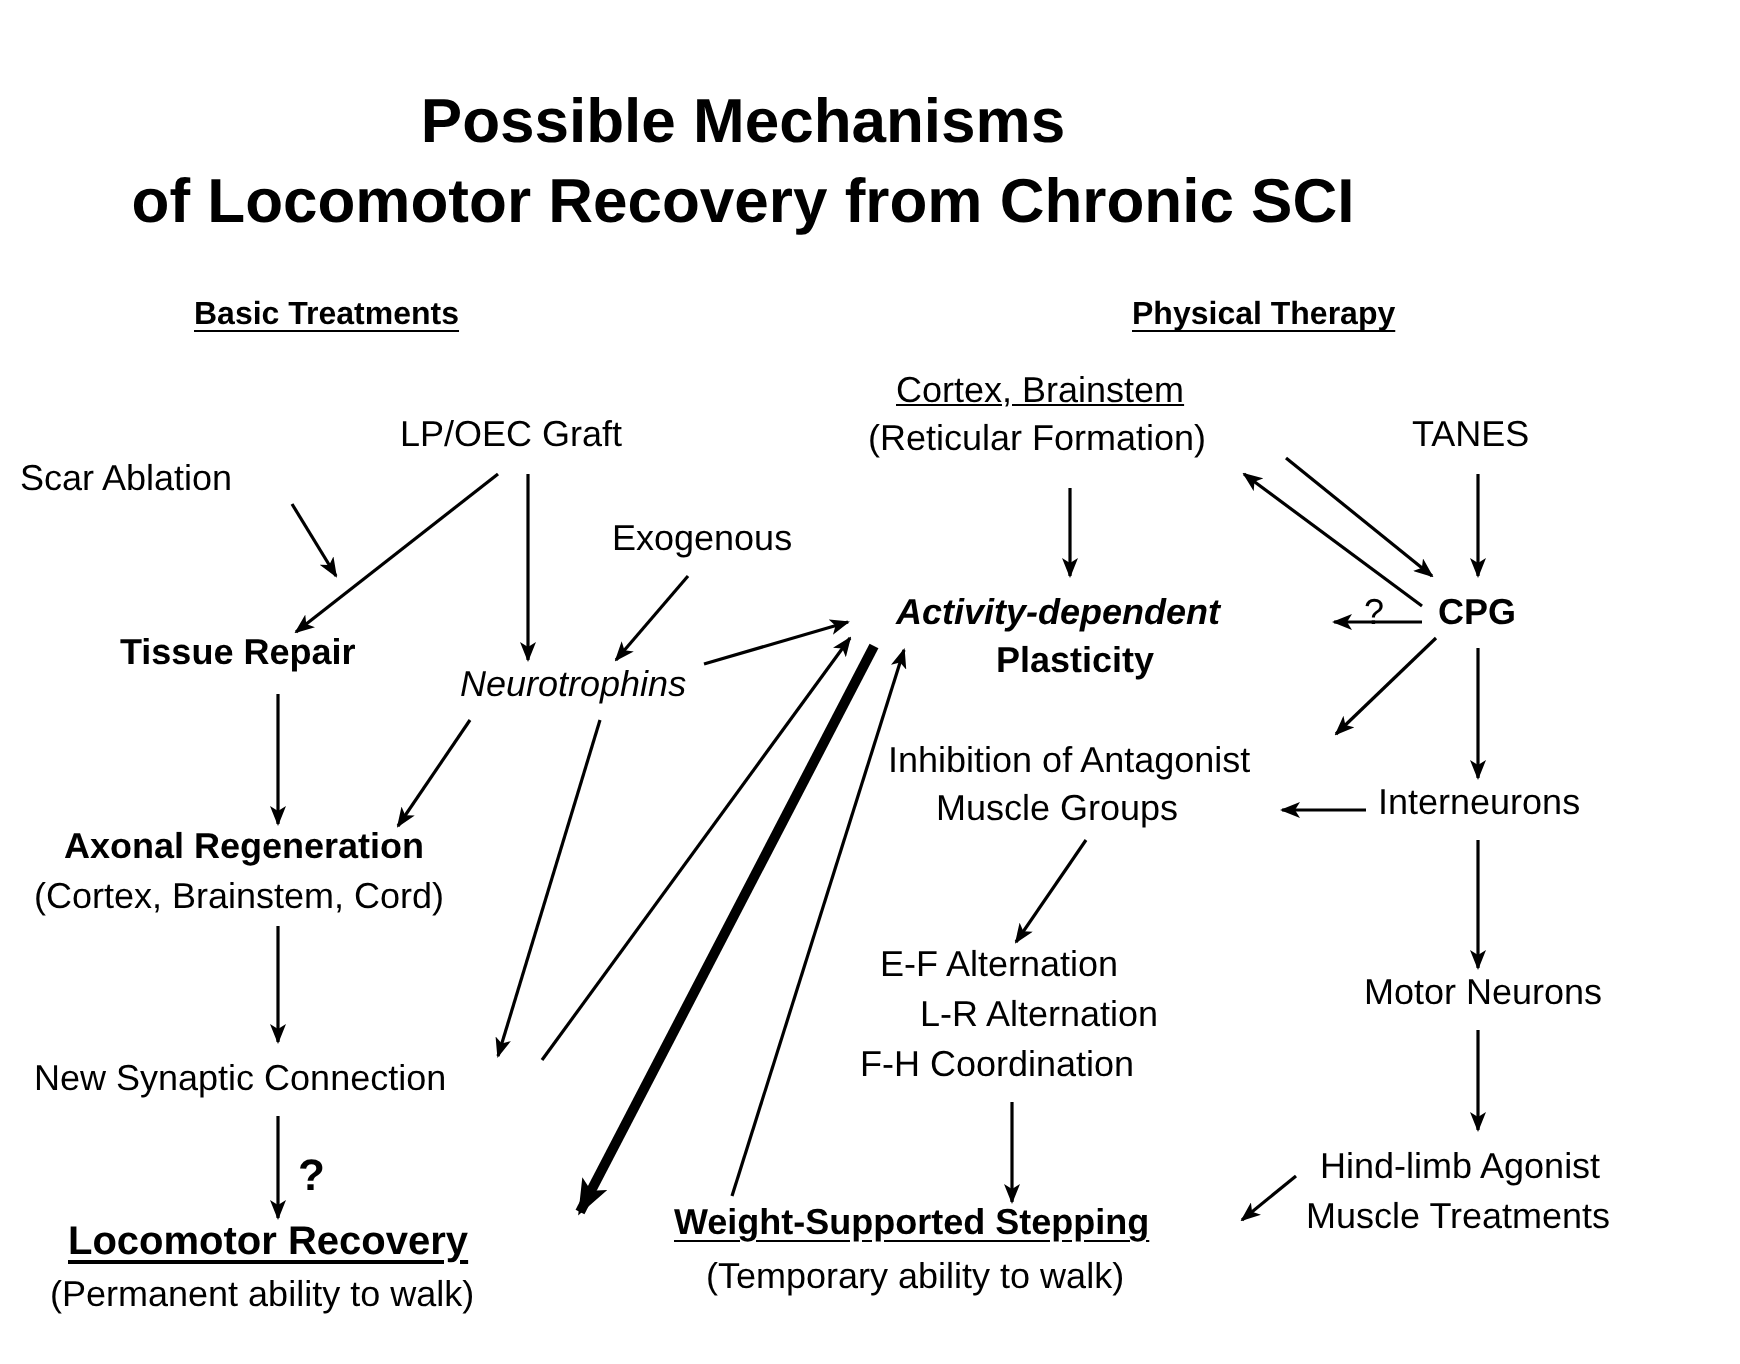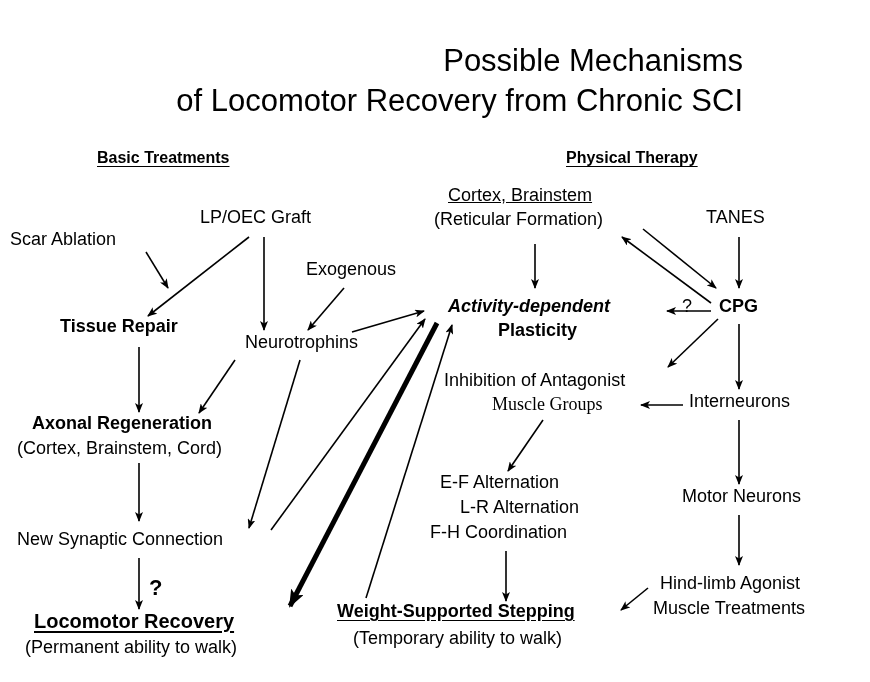--- a/index.html
+++ b/index.html
@@ -1,19 +1,19 @@
 <!DOCTYPE html>
 <html><head>
   <meta charset="utf-8">
   <style>
     html, body { margin: 0; padding: 0; background: #ffffff; }
     body { width: 870px; height: 682px; position: relative; overflow: hidden;
            font-family: "Liberation Sans", sans-serif; color: #000; }
     .t { position: absolute; white-space: nowrap; text-align: center; line-height: 1.2; }
-    .title { font-weight: normal; font-size: 31px; line-height: 39px; left: 0; width: 743px; text-align: right; }
+    .title { font-weight: bold; font-size: 31px; line-height: 39px; left: 0; width: 743px; }
     .head { font-weight: bold; font-size: 16px; text-decoration: underline; text-underline-offset: 3px; }
     .n { font-size: 18px; }
     .b { font-weight: bold; font-size: 18px; }
     .u { text-decoration: underline; text-underline-offset: 3px; }
     .big { font-weight: bold; font-size: 20px; }
     svg#arrows { position: absolute; left: 0; top: 0; }
   </style>
 </head>
 <body>
 
@@ -59,37 +59,37 @@
 <div class="t title" style="top:41px;">Possible Mechanisms</div>
 <div class="t title" style="top:81px;">of Locomotor Recovery from Chronic SCI</div>
 
 <div class="t head" style="left:97px; top:148px;">Basic Treatments</div>
 <div class="t head" style="left:566px; top:148px;">Physical Therapy</div>
 
 <div class="t n" style="left:10px; top:229px;">Scar Ablation</div>
 <div class="t n" style="left:200px; top:207px;">LP/OEC Graft</div>
 <div class="t n" style="left:306px; top:259px;">Exogenous</div>
 <div class="t b" style="left:60px; top:316px;">Tissue Repair</div>
-<div class="t n" style="left:245px; top:332px;">Neurotrophins</div>
+<div class="t n" style="left:230px; top:332px;font-style:italic;">Neurotrophins</div>
 <div class="t b" style="left:32px; top:413px;">Axonal Regeneration</div>
 <div class="t n" style="left:17px; top:438px;">(Cortex, Brainstem, Cord)</div>
 <div class="t n" style="left:17px; top:529px;">New Synaptic Connection</div>
 <div class="t b" style="left:149px; top:575px; font-size:22px;">?</div>
 <div class="t big u" style="left:34px; top:609px;">Locomotor Recovery</div>
 <div class="t n" style="left:25px; top:637px;">(Permanent ability to walk)</div>
 
 <div class="t n" style="left:448px; top:185px;text-decoration:underline;">Cortex, Brainstem</div>
 <div class="t n" style="left:434px; top:209px;">(Reticular Formation)</div>
 <div class="t n" style="left:706px; top:207px;">TANES</div>
 <div class="t b" style="left:448px; top:296px;font-style:italic;">Activity-dependent</div>
 <div class="t b" style="left:498px; top:320px;">Plasticity</div>
 <div class="t n" style="left:682px; top:296px;">?</div>
 <div class="t b" style="left:719px; top:296px;">CPG</div>
 <div class="t n" style="left:444px; top:370px;">Inhibition of Antagonist</div>
-<div class="t n" style="left:492px; top:394px;font-family:Liberation Serif, serif;">Muscle Groups</div>
+<div class="t n" style="left:468px; top:394px;">Muscle Groups</div>
 <div class="t n" style="left:689px; top:391px;">Interneurons</div>
 <div class="t n" style="left:440px; top:472px;">E-F Alternation</div>
 <div class="t n" style="left:440px; top:497px;margin-left:20px;">L-R Alternation</div>
 <div class="t n" style="left:430px; top:522px;">F-H Coordination</div>
 <div class="t n" style="left:682px; top:486px;">Motor Neurons</div>
 <div class="t n" style="left:660px; top:573px;">Hind-limb Agonist</div>
 <div class="t n" style="left:653px; top:598px;">Muscle Treatments</div>
 <div class="t b u" style="left:337px; top:601px;">Weight-Supported Stepping</div>
 <div class="t n" style="left:353px; top:628px;">(Temporary ability to walk)</div>
 

